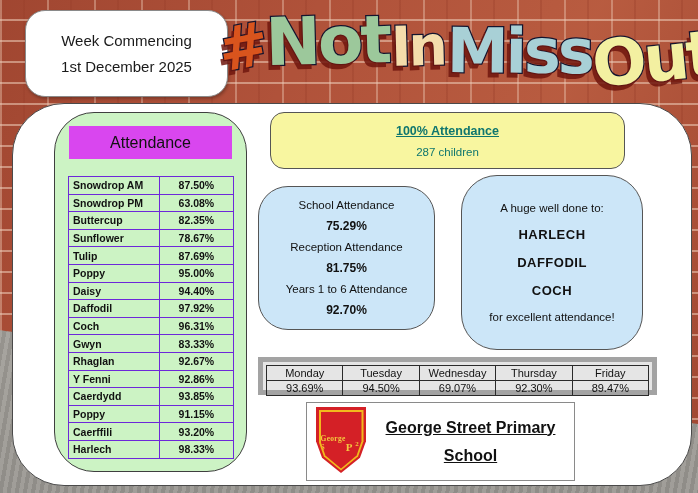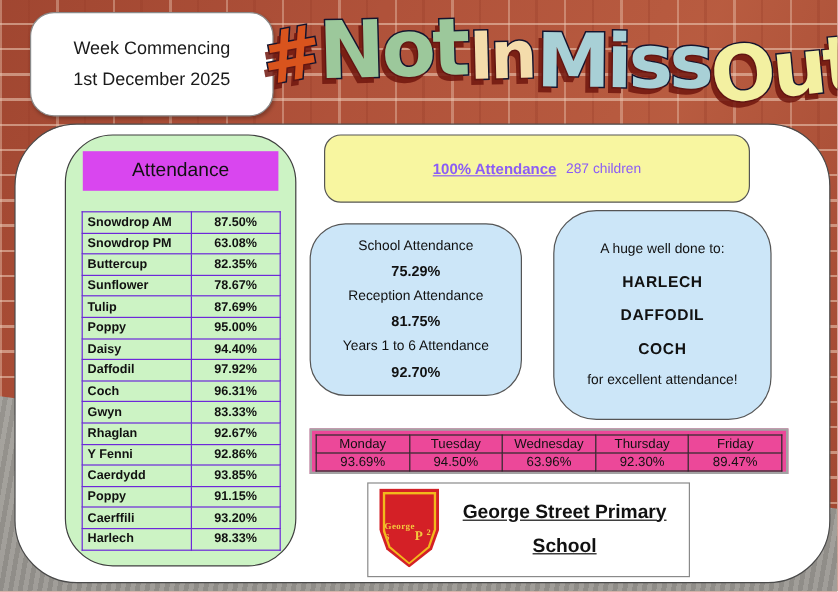--- a/index.html
+++ b/index.html
@@ -52,37 +52,37 @@
     background:#d946ef; display:flex; align-items:center; justify-content:center;
     font-size:16px; color:#111; }
   .att-table { position:absolute; left:13px; top:63px; width:166px; border-collapse:collapse; }
   .att-table td { border:1px solid #6d28d9; font-size:10.5px; font-weight:bold; color:#111;
     padding:2px 4px; height:12.6px; white-space:nowrap; }
   .att-table td.val { text-align:center; width:45%; }
 
   
   .yellow-box { position:absolute; left:270px; top:112px; width:353px; height:55px;
     background:#f8f6a0; border:1px solid #555; border-radius:14px;
-    display:flex; flex-direction:row; align-items:center; justify-content:center; gap:8px; color:#8b5cf6; }
+    display:flex; flex-direction:column; align-items:center; justify-content:center; gap:8px; color:#0f766e; }
   .yellow-title { font-size:12.5px; font-weight:bold; text-decoration:underline; }
   .yellow-sub { font-size:11.5px; }
 
   
   .blue-box { background:#cce6f8; border:1px solid #555; color:#111;
     display:flex; flex-direction:column; align-items:center; justify-content:center; }
   .phase-box { position:absolute; left:258px; top:186px; width:175px; height:142px;
     border-radius:30px; gap:8px; font-size:11.5px; }
   .phase-box .val { font-weight:bold; font-size:12px; }
   .welldone-box { position:absolute; left:461px; top:175px; width:180px; height:173px;
     border-radius:36px; gap:13px; font-size:11.5px; }
   .welldone-box .cls { font-weight:bold; font-size:13px; letter-spacing:0.5px; }
 
   
   .daily-wrap { position:absolute; left:258px; top:357px; width:399px; height:38px;
-    background:#ec4899; border:2px solid #a3a3a3; padding:3px; box-sizing:border-box; }
+    background:#e5e5e5; border:5px solid #a3a3a3; padding:3px; box-sizing:border-box; }
   .daily-table { width:100%; height:100%; border-collapse:collapse; table-layout:fixed; }
   .daily-table td { border:1px solid #2a2a2a; text-align:center; font-size:11px; color:#111; }
 
   
   .logo-box { position:absolute; left:306px; top:402px; width:267px; height:77px;
     background:#fff; border:1px solid #8a8a8a; }
   .shield { position:absolute; left:9px; top:4px; width:50px; height:66px; }
   .shield-shape { clip-path:polygon(0 0, 100% 0, 100% 52%, 88% 77%, 50% 100%, 12% 77%, 0 52%); }
   .s1 { position:absolute; inset:0; background:#d42026; }
   .s2 { position:absolute; inset:2.5px; background:#f2b91c; }
@@ -225,21 +225,21 @@
         <tr>
           <td>Monday</td>
           <td>Tuesday</td>
           <td>Wednesday</td>
           <td>Thursday</td>
           <td>Friday</td>
         </tr>
         <tr>
           <td>93.69%</td>
           <td>94.50%</td>
-          <td>63.96%</td>
+          <td>69.07%</td>
           <td>92.30%</td>
           <td>89.47%</td>
         </tr>
       </tbody>
     </table>
   </div>
 
   <div class="logo-box">
     <div class="shield">
       <div class="s1 shield-shape"></div>

